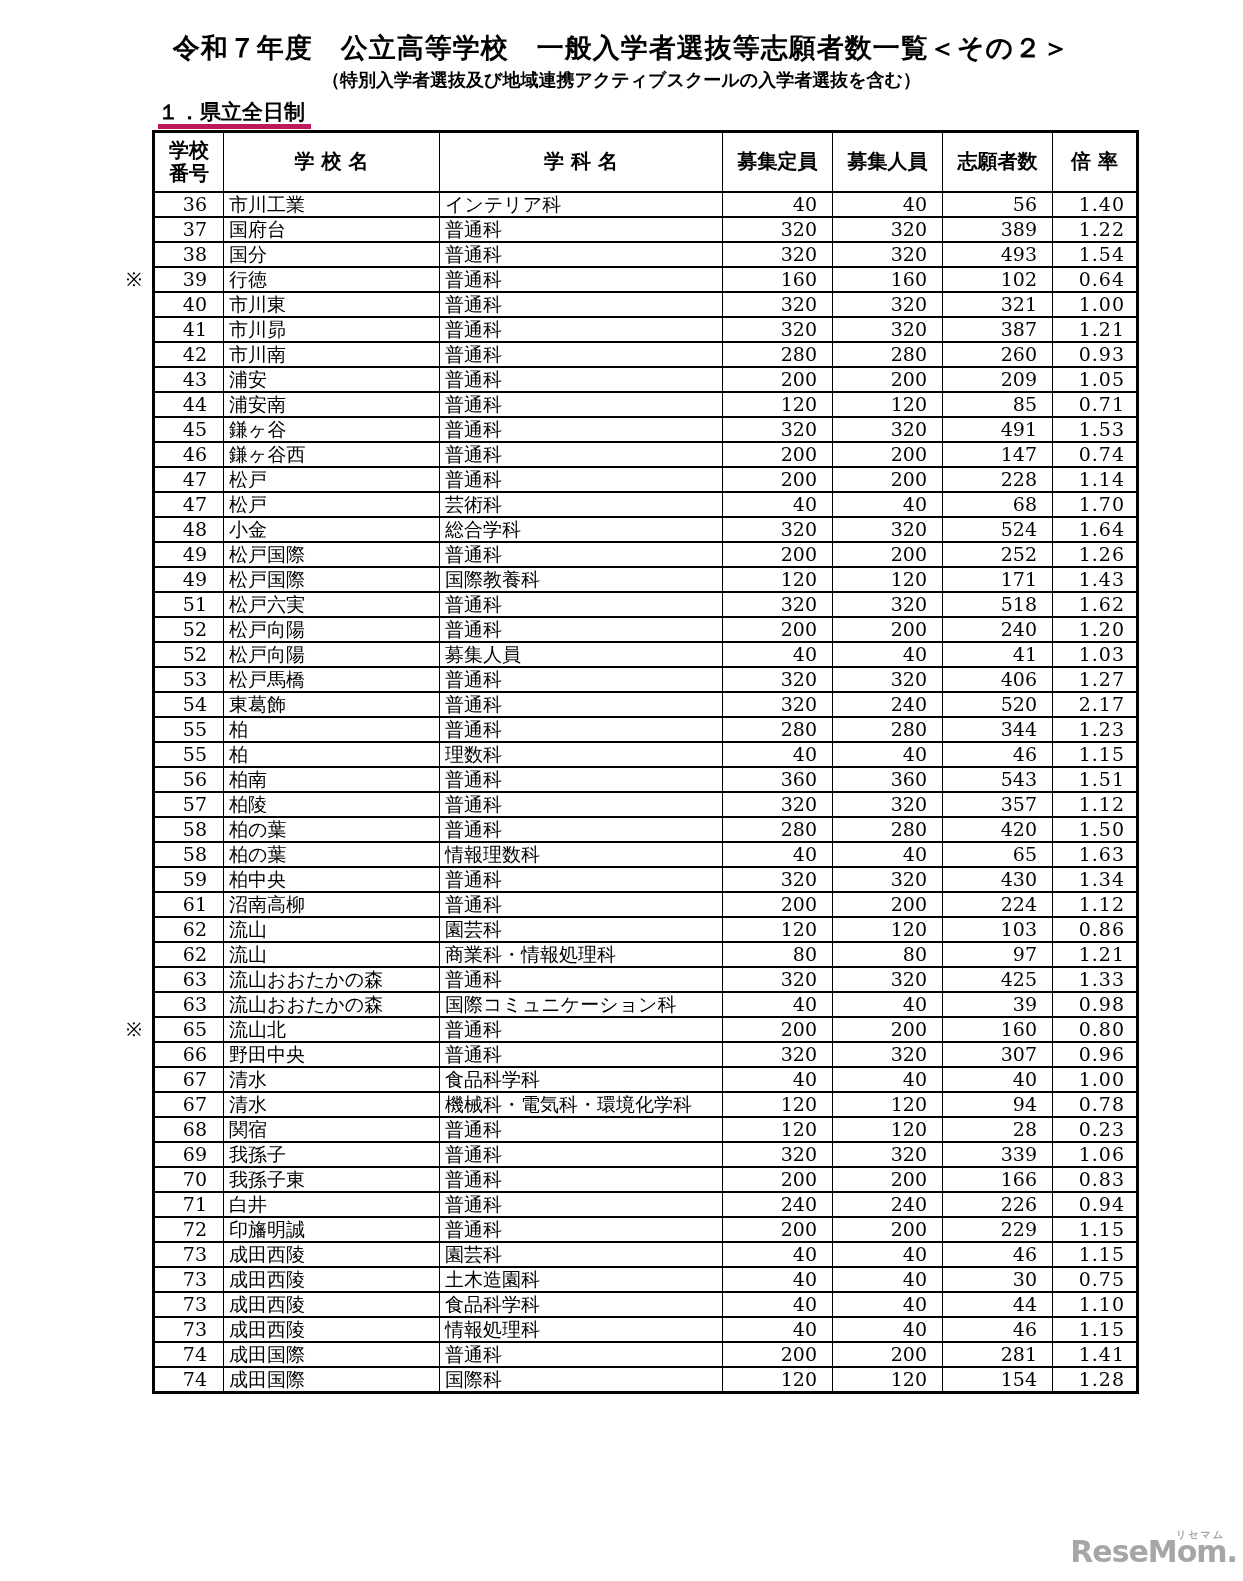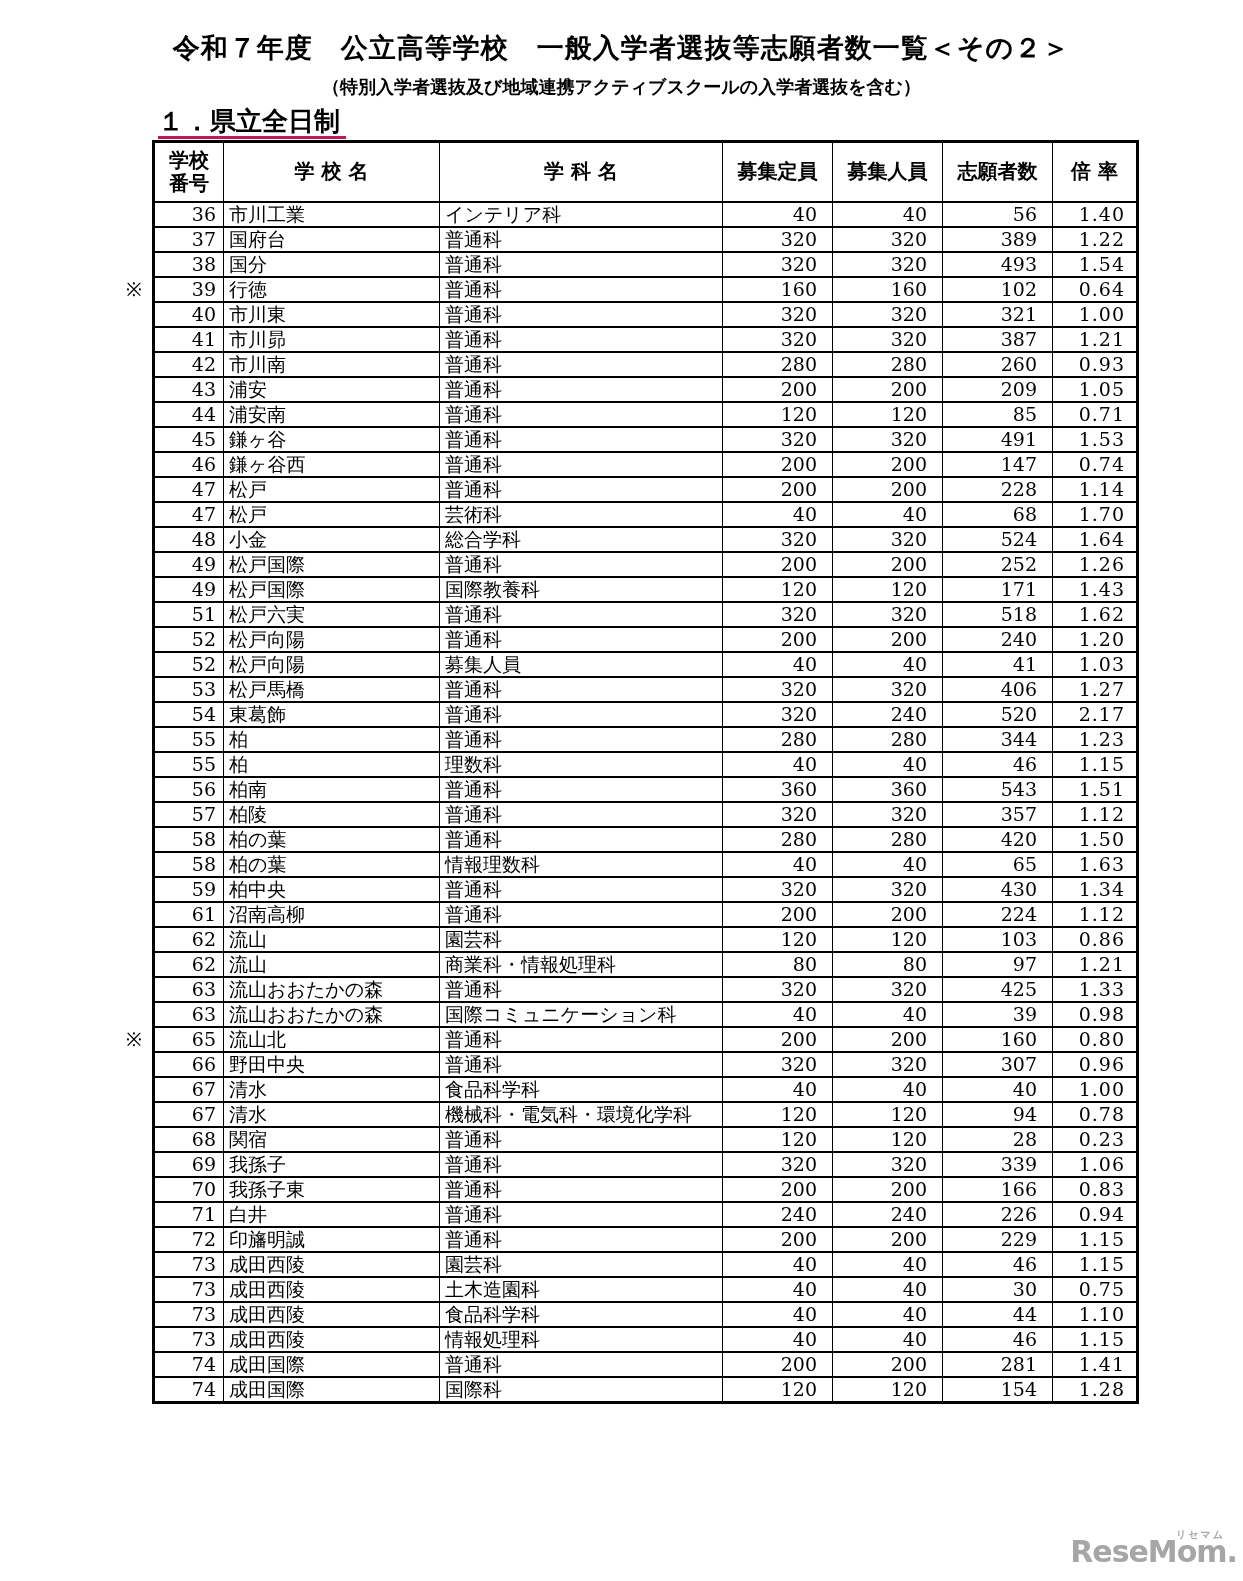--- a/index.html
+++ b/index.html
@@ -15,28 +15,28 @@
     text-align: center;
     font-size: 27px;
     font-weight: bold;
     margin-top: 30px;
     letter-spacing: 1px;
   }
   .doc-subtitle {
     text-align: center;
     font-size: 18px;
     font-weight: bold;
-    margin-top: 9px;
+    margin-top: 2px;
   }
   .section-wrap { margin: 9px 0 0 158px; line-height: 1; }
   .section-heading {
     display: inline-block;
-    font-size: 26px;
+    font-size: 21px;
     font-weight: bold;
-    border-bottom: 3px solid #be185d;
+    border-bottom: 5px solid #be185d;
     padding: 0 6px 2px 0;
   }
   table.main {
     border-collapse: collapse;
     table-layout: fixed;
     margin: 1px 0 0 152px;
     width: 984px;
     border: 3px solid #000;
   }
   th, td {
@@ -56,21 +56,21 @@
     line-height: 1.15;
     padding: 0;
   }
   tbody td {
     height: 23.5px;
     font-size: 19px;
     line-height: 23px;
     padding: 0;
     vertical-align: middle;
   }
-  td.c-num  { text-align: right; padding-right: 7px; position: relative; overflow: visible; }
+  td.c-num  { text-align: right; padding-right: 16px; position: relative; overflow: visible; }
   td.c-name { text-align: left;  padding-left: 5px; }
   td.c-dept { text-align: left;  padding-left: 5px; }
   td.c-val  { text-align: right; padding-right: 15px; }
   td.c-ratio{ text-align: right; padding-right: 11px; letter-spacing: 1px; }
   .ref-mark {
     position: absolute;
     left: -29px; top: 0;
     width: 24px;
     font-size: 19px;
     text-align: left;

